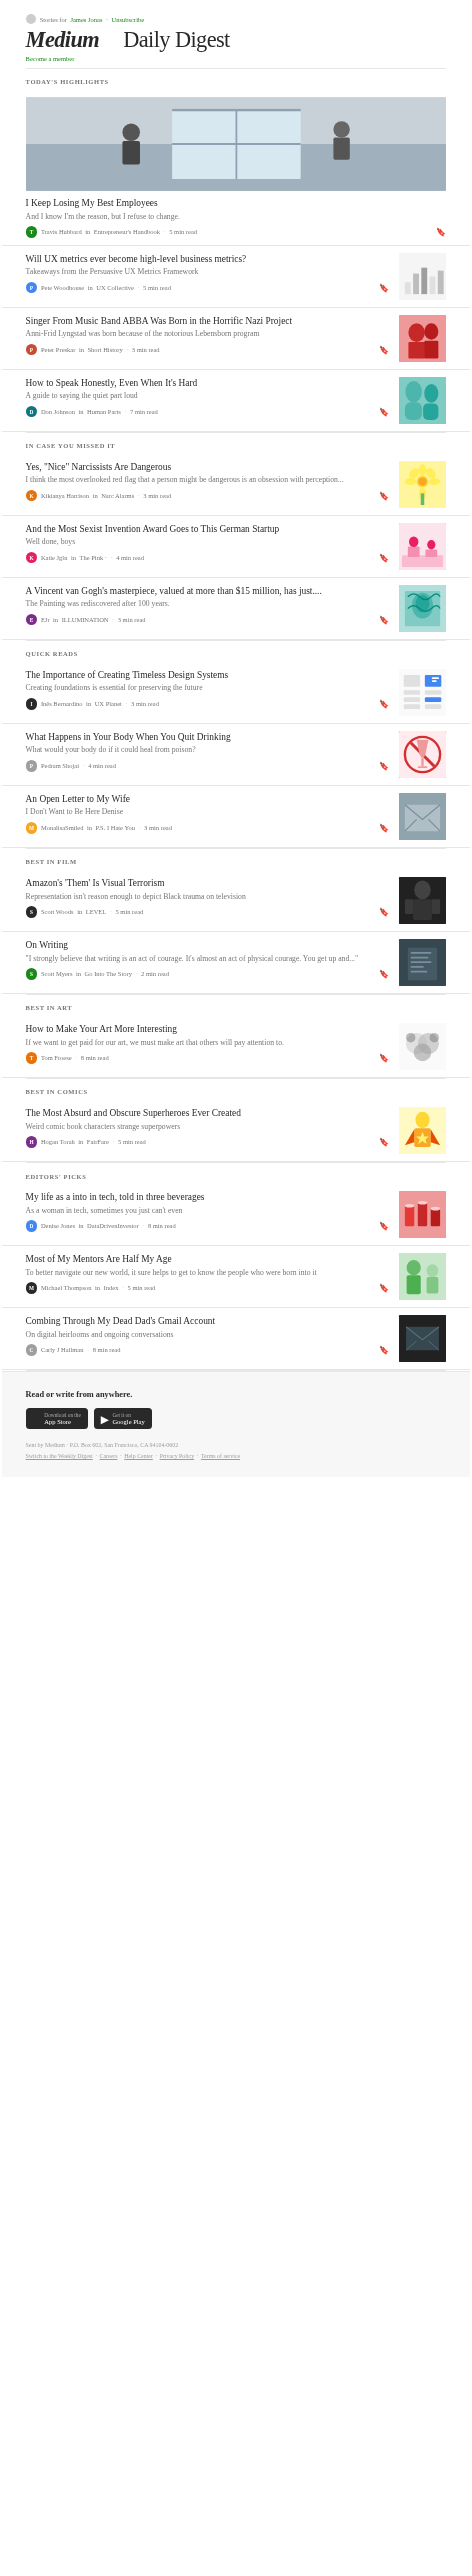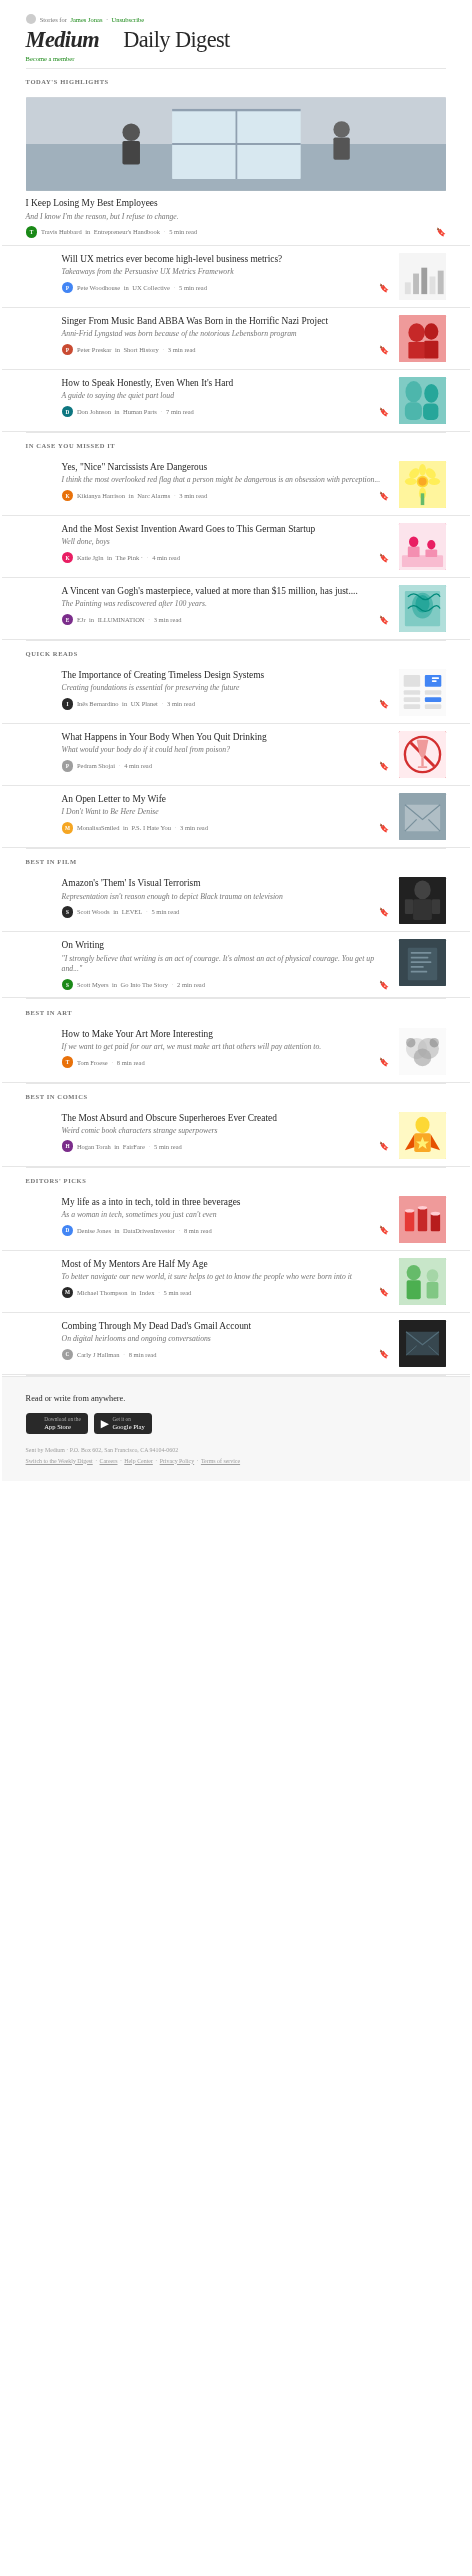--- a/index.html
+++ b/index.html
@@ -77,34 +77,33 @@
     }
 
     
     .article-item {
       display: flex;
       padding: 7px 23.6px;
       gap: 9.4px;
       border-bottom: 0.6px solid #e6e6e6;
       align-items: flex-start;
     }
-    .article-content { flex: 1; min-width: 0; margin-left: 36px; }
+    .article-content { flex: 1; min-width: 0; }
     .article-title {
       font-size: 9.4px;
       font-weight: 400;
       line-height: 1.3;
       color: #292929;
       margin-bottom: 2.4px;
     }
     .article-subtitle {
       font-size: 7.7px;
       color: #757575;
       line-height: 1.4;
       margin-bottom: 3.5px;
-      font-style: italic;
     }
     .article-meta {
       display: flex;
       align-items: center;
       gap: 3.5px;
       font-size: 6.5px;
       color: #757575;
     }
     .author-avatar {
       width: 11.8px;
@@ -185,21 +184,21 @@
     }
 
     
     .app-footer {
       background: #f7f7f7;
       padding: 17.7px 23.6px;
       border-top: 0.6px solid #e6e6e6;
     }
     .read-write {
       font-size: 8.3px;
-      font-weight: 400;
+      font-weight: 700;
       color: #292929;
       margin-bottom: 9.4px;
     }
     .app-buttons {
       display: flex;
       gap: 5.9px;
       margin-bottom: 11.8px;
     }
     .app-btn {
       display: flex;

